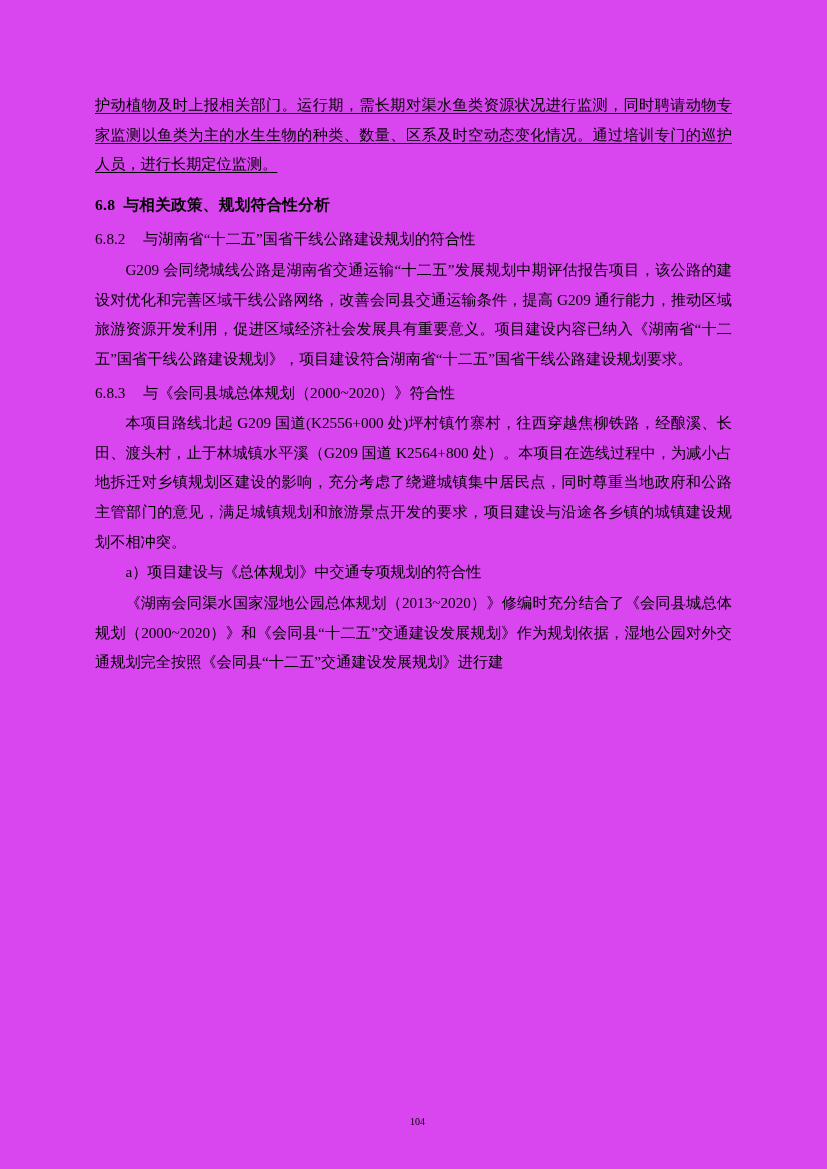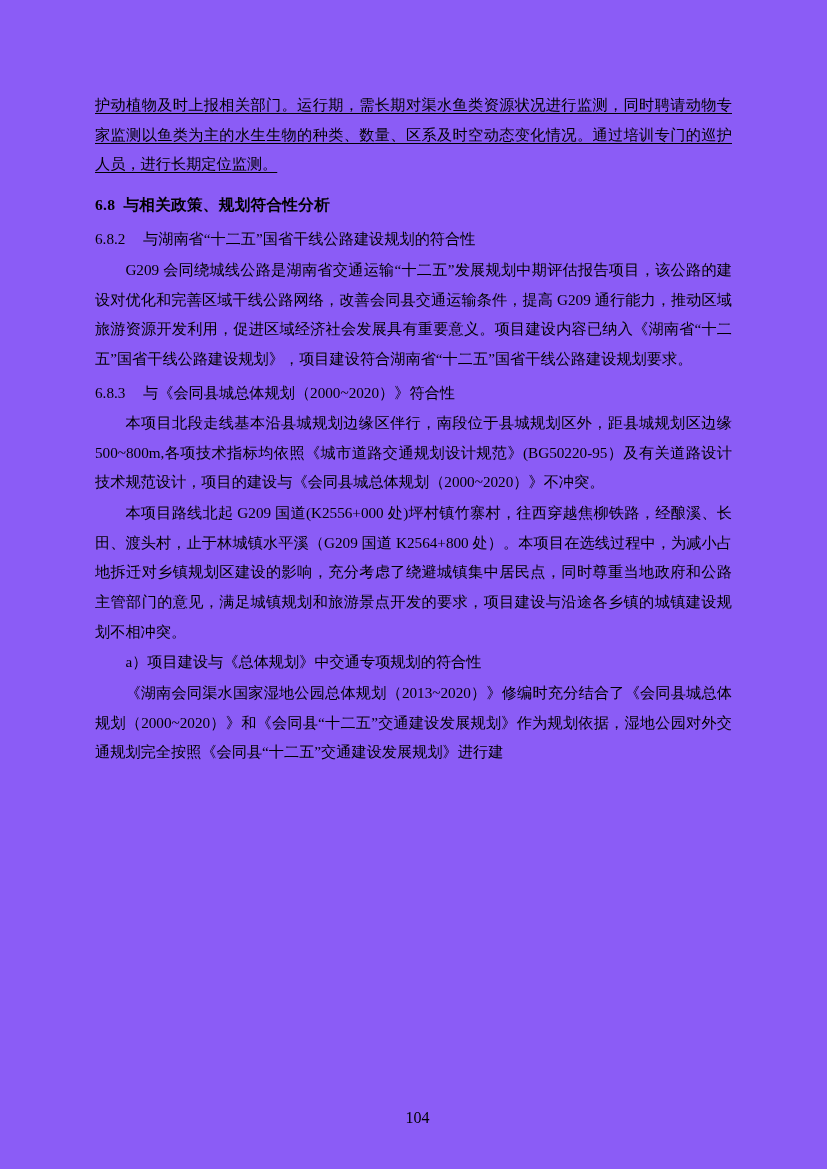--- a/index.html
+++ b/index.html
@@ -3,21 +3,21 @@
 <meta charset="utf-8">
 <style>
   html, body {
     margin: 0;
     padding: 0;
     background: #d8d8d8;
   }
   .page {
     width: 827px;
     height: 1169px;
-    background: #8b5cf6;
+    background: #d946ef;
     margin: 0 auto;
     position: relative;
     box-sizing: border-box;
     padding: 90px 95px 60px 95px;
     font-family: "Liberation Serif", "DejaVu Serif", serif;
     color: #000000;
   }
   .doc-body {
     font-size: 15.2px;
     line-height: 1.95;
@@ -59,21 +59,21 @@
   }
   .para.sub-indent {
     text-indent: 2em;
   }
   .footer {
     position: absolute;
     left: 0;
     right: 0;
     bottom: 42px;
     text-align: center;
-    font-size: 16px;
+    font-size: 10px;
     font-family: "Liberation Serif", "DejaVu Serif", serif;
     margin-left: 8px;
   }
   .spacer-sm { height: 4px; }
 </style>
 </head>
 <body>
 
 <div class="page">
   <div class="doc-body">
@@ -88,21 +88,20 @@
 
 
     <div class="sub-heading">
       <span class="num">6.8.2</span><span class="txt">与湖南省“十二五”国省干线公路建设规划的符合性</span>
     </div>
     <p class="para indent">G209 会同绕城线公路是湖南省交通运输“十二五”发展规划中期评估报告项目，该公路的建设对优化和完善区域干线公路网络，改善会同县交通运输条件，提高 G209 通行能力，推动区域旅游资源开发利用，促进区域经济社会发展具有重要意义。项目建设内容已纳入《湖南省“十二五”国省干线公路建设规划》，项目建设符合湖南省“十二五”国省干线公路建设规划要求。</p>
 
     <div class="sub-heading">
       <span class="num">6.8.3</span><span class="txt">与《会同县城总体规划（2000~2020）》符合性</span>
     </div>
-    <p class="para indent">本项目北段走线基本沿县城规划边缘区伴行，南段位于县城规划区外，距县城规划区边缘 500~800m,各项技术指标均依照《城市道路交通规划设计规范》(BG50220-95）及有关道路设计技术规范设计，项目的建设与《会同县城总体规划（2000~2020）》不冲突。</p>
 
     <p class="para indent">本项目路线北起 G209 国道(K2556+000 处)坪村镇竹寨村，往西穿越焦柳铁路，经酿溪、长田、渡头村，止于林城镇水平溪（G209 国道 K2564+800 处）。本项目在选线过程中，为减小占地拆迁对乡镇规划区建设的影响，充分考虑了绕避城镇集中居民点，同时尊重当地政府和公路主管部门的意见，满足城镇规划和旅游景点开发的要求，项目建设与沿途各乡镇的城镇建设规划不相冲突。</p>
 
     <p class="para sub-indent">a）项目建设与《总体规划》中交通专项规划的符合性</p>
     <p class="para indent">《湖南会同渠水国家湿地公园总体规划（2013~2020）》修编时充分结合了《会同县城总体规划（2000~2020）》和《会同县“十二五”交通建设发展规划》作为规划依据，湿地公园对外交通规划完全按照《会同县“十二五”交通建设发展规划》进行建</p>
 
   </div>
 
   <div class="footer">104</div>
 </div>

